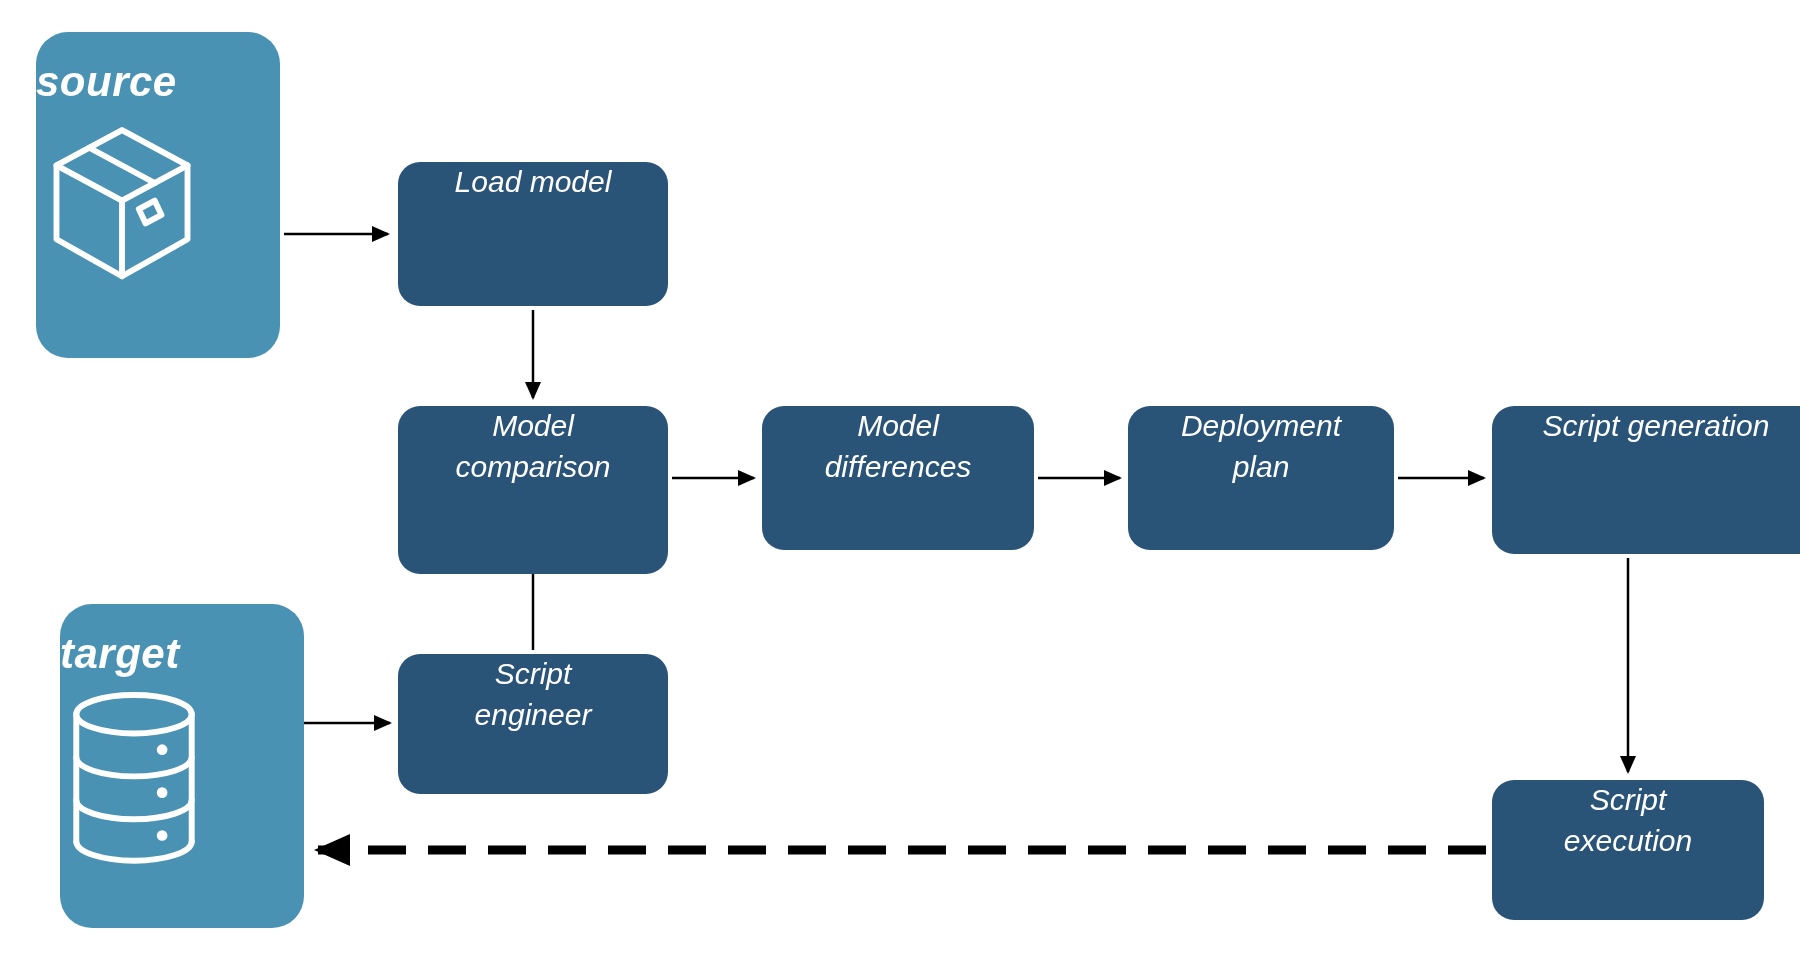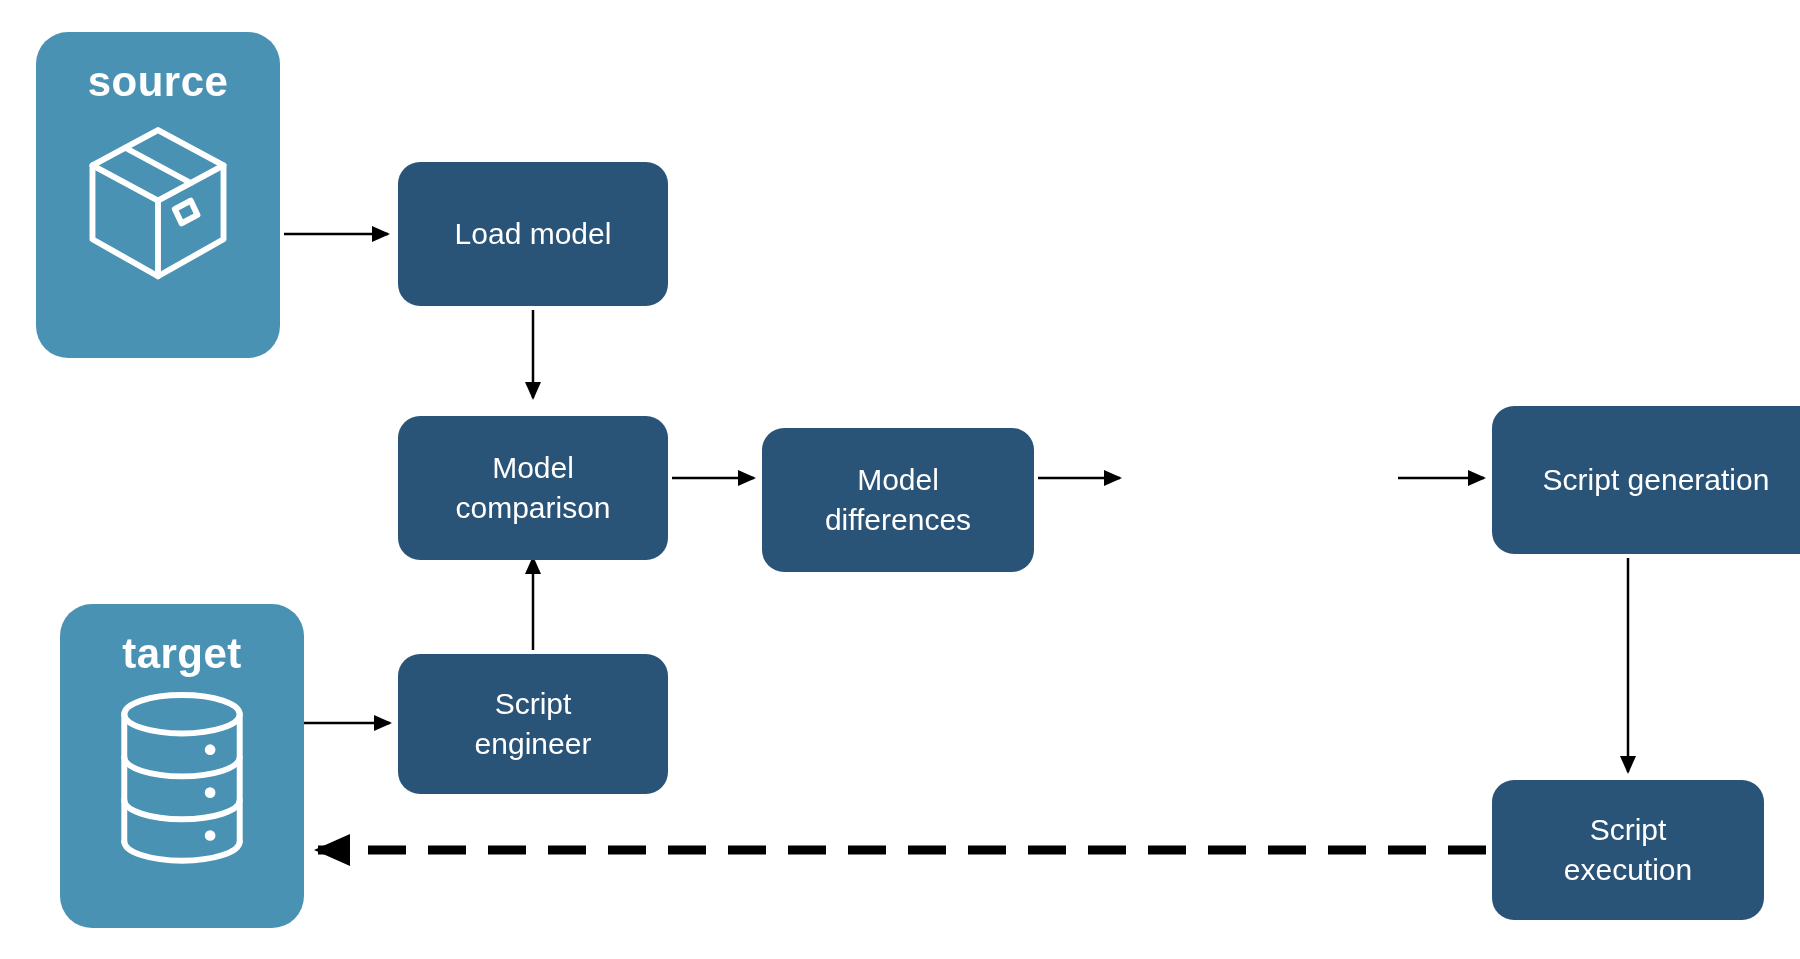--- a/index.html
+++ b/index.html
@@ -11,24 +11,25 @@
   .canvas {
     position: relative;
     width: 1800px;
     height: 959px;
     background: var(--background, #ffffff);
     overflow: hidden;
   }
   .node {
     position: absolute;
     display: flex;
-    align-items: center;
+    align-items: flex-start;
     justify-content: center;
     text-align: center;
     color: var(--label-text, #ffffff);
+    font-style: italic;
   }
   .process {
     background: var(--process-fill, #2a5378);
     border-radius: 22px;
     font-size: 30px;
     line-height: 1.35;
     padding: 0 36px;
   }
   .endpoint {
     background: var(--endpoint-fill, #4a92b3);
@@ -42,22 +43,22 @@
     font-weight: 700;
     letter-spacing: 0.5px;
   }
   .icon { display: block; }
   .icon.package { width: 172px; height: 168px; margin-top: 14px; }
   .icon.database { width: 148px; height: 190px; margin-top: 10px; }
 
   #node-source            { left: 36px;   top: 32px;  width: 244px; height: 326px; }
   #node-target            { left: 48px;   top: 604px; width: 244px; height: 324px; margin-left: 12px; }
   #node-load-model        { left: 398px;  top: 162px; width: 270px; height: 144px; }
-  #node-model-comparison  { left: 398px;  top: 416px; width: 270px; height: 144px; }
-  #node-model-differences { left: 762px;  top: 406px; width: 272px; height: 144px; margin-top: 22px; }
+  #node-model-comparison  { left: 398px;  top: 406px; width: 270px; height: 168px; }
+  #node-model-differences { left: 762px;  top: 406px; width: 272px; height: 144px; }
   #node-deployment-plan   { left: 1128px; top: 406px; width: 266px; height: 144px; }
   #node-script-generation { left: 1492px; top: 406px; width: 328px; height: 148px; }
   #node-reverse-engineer  { left: 398px;  top: 654px; width: 270px; height: 140px; }
   #node-script-execution  { left: 1492px; top: 780px; width: 272px; height: 140px; }
 
   svg.edges {
     position: absolute;
     left: 0; top: 0;
     width: 1800px;
     height: 959px;
@@ -132,20 +133,23 @@
   </div>
 
   <div class="node process" id="node-model-comparison">
     <span>Model comparison</span>
   </div>
 
   <div class="node process" id="node-model-differences">
     <span>Model differences</span>
   </div>
 
+  <div class="node process" id="node-deployment-plan">
+    <span>Deployment plan</span>
+  </div>
 
   <div class="node process" id="node-script-generation">
     <span>Script generation</span>
   </div>
 
   <div class="node process" id="node-reverse-engineer">
     <span>Script engineer</span>
   </div>
 
   <div class="node process" id="node-script-execution">

